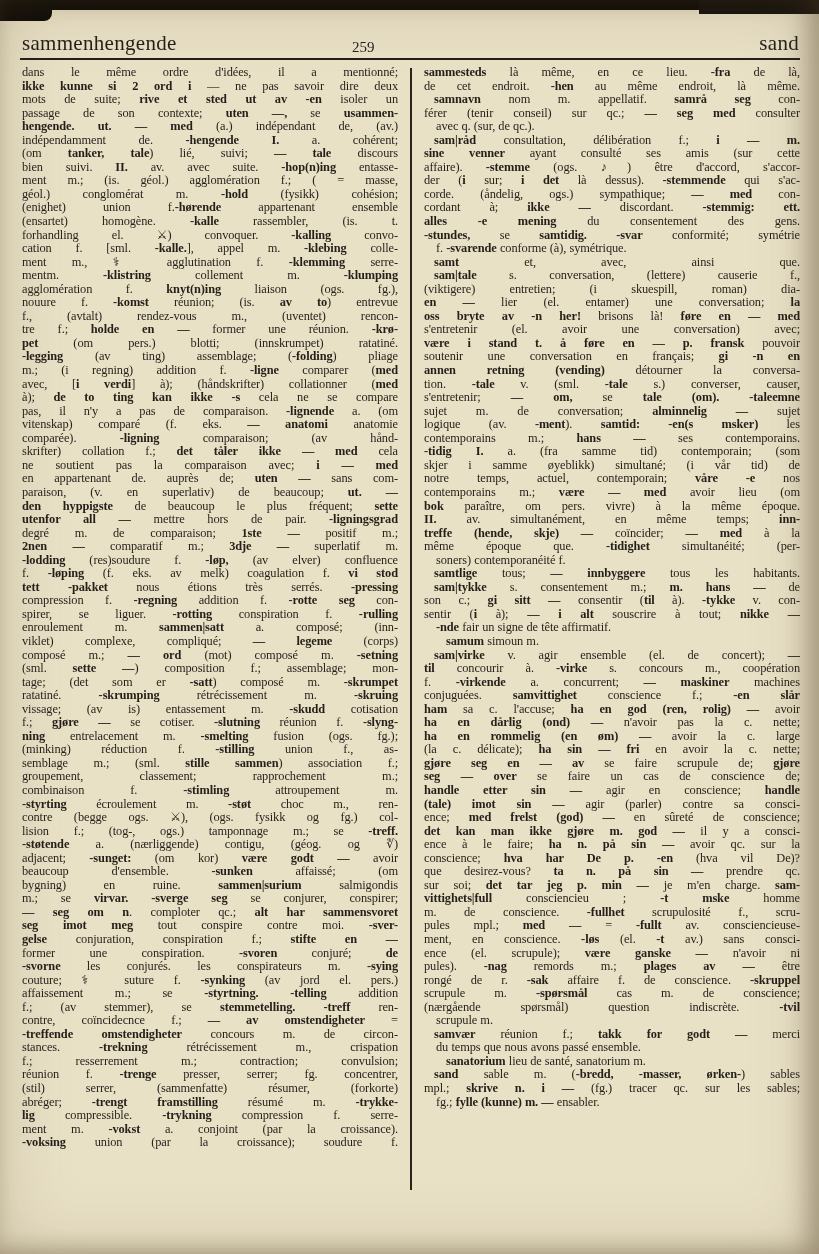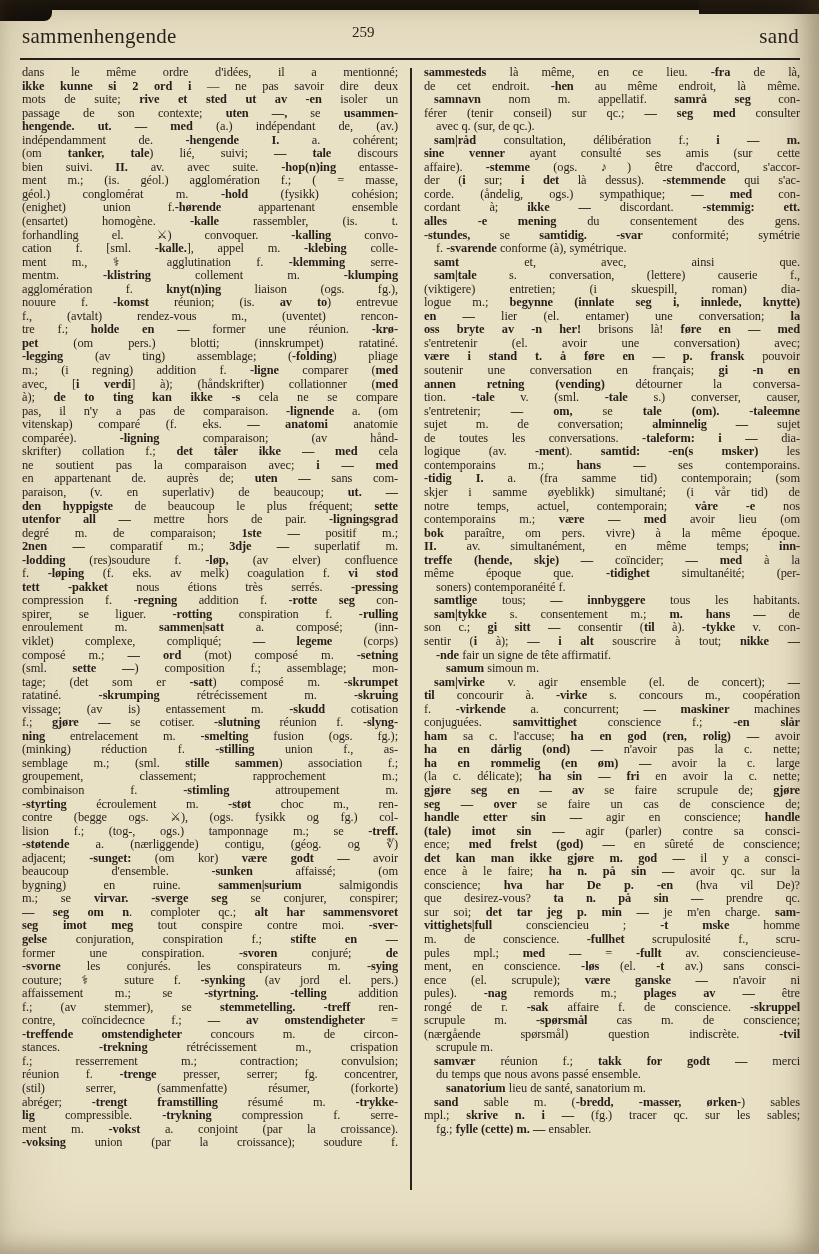--- a/index.html
+++ b/index.html
@@ -18,21 +18,21 @@
   }
   .scan-bar::before{
     content:"";position:absolute;left:0;top:0;width:52px;height:21px;background:#0e0c09;
     border-bottom-right-radius:8px;
   }
   .scan-bar::after{
     content:"";position:absolute;right:0;top:0;width:120px;height:14px;background:#14110d;
   }
   .header{
     position:absolute;top:24px;left:22px;right:20px;height:32px;z-index:2;
-    display:flex;align-items:flex-start;justify-content:space-between;font-family:Liberation Serif, serif;
+    display:flex;align-items:flex-end;justify-content:space-between;font-family:Liberation Serif, serif;
   }
   .guide-word{font-size:21px;letter-spacing:.3px;}
   .page-num{font-size:15px;position:absolute;left:330px;}
   .header-rule{
     position:absolute;top:58px;left:20px;width:780px;height:2px;background:#241f19;z-index:2;
   }
   .columns{
     position:absolute;top:66px;left:22px;width:778px;z-index:2;
     display:flex;justify-content:space-between;
   }
@@ -157,31 +157,29 @@
       <div class="line"><span>affaire). </span><span class="b">-stemme</span><span> (ogs. ♪) être d'accord, s'accor-</span></div>
       <div class="line"><span>der (</span><span class="b">i</span><span> sur; </span><span class="b">i det</span><span> là dessus). </span><span class="b">-stemmende</span><span> qui s'ac-</span></div>
       <div class="line"><span>corde. (åndelig, ogs.) sympathique; </span><span class="b">— med</span><span> con-</span></div>
       <div class="line"><span>cordant à; </span><span class="b">ikke —</span><span> discordant. </span><span class="b">-stemmig: ett.</span></div>
       <div class="line"><span class="b">alles -e mening</span><span> du consentement des gens.</span></div>
       <div class="line"><span class="b">-stundes,</span><span> se </span><span class="b">samtidig. -svar</span><span> conformité; symétrie</span></div>
       <div class="line short"><span>f. </span><span class="b">-svarende</span><span> conforme (à), symétrique.</span></div>
       <div class="line indent"><span class="b">samt</span><span> et, avec, ainsi que.</span></div>
       <div class="line indent"><span class="b">sam|tale</span><span> s. conversation, (lettere) causerie f.,</span></div>
       <div class="line"><span>(viktigere) entretien; (i skuespill, roman) dia-</span></div>
-      <div class="line"><span>logue m.; </span><span class="b">begynne (innlate seg i, innlede, knytte)</span></div>
       <div class="line"><span class="b">en —</span><span> lier (el. entamer) une conversation; </span><span class="b">la</span></div>
       <div class="line"><span class="b">oss bryte av -n her!</span><span> brisons là! </span><span class="b">føre en — med</span></div>
       <div class="line"><span>s'entretenir (el. avoir une conversation) avec;</span></div>
       <div class="line"><span class="b">være i stand t. å føre en — p. fransk</span><span> pouvoir</span></div>
       <div class="line"><span>soutenir une conversation en français; </span><span class="b">gi -n en</span></div>
       <div class="line"><span class="b">annen retning (vending)</span><span> détourner la conversa-</span></div>
       <div class="line"><span>tion. </span><span class="b">-tale</span><span> v. (sml. </span><span class="b">-tale</span><span> s.) converser, causer,</span></div>
       <div class="line"><span>s'entretenir; </span><span class="b">— om,</span><span> se </span><span class="b">tale (om). -taleemne</span></div>
       <div class="line"><span>sujet m. de conversation; </span><span class="b">alminnelig —</span><span> sujet</span></div>
-      <div class="line"><span>de toutes les conversations. </span><span class="b">-taleform: i —</span><span> dia-</span></div>
       <div class="line"><span>logique (av. </span><span class="b">-ment</span><span>). </span><span class="b">samtid: -en(s msker)</span><span> les</span></div>
       <div class="line"><span>contemporains m.; </span><span class="b">hans —</span><span> ses contemporains.</span></div>
       <div class="line"><span class="b">-tidig I.</span><span> a. (fra samme tid) contemporain; (som</span></div>
       <div class="line"><span>skjer i samme øyeblikk) simultané; (i vår tid) de</span></div>
       <div class="line"><span>notre temps, actuel, contemporain; </span><span class="b">våre -e</span><span> nos</span></div>
       <div class="line"><span>contemporains m.; </span><span class="b">være — med</span><span> avoir lieu (om</span></div>
       <div class="line"><span class="b">bok</span><span> paraître, om pers. vivre) à la même époque.</span></div>
       <div class="line"><span class="b">II.</span><span> av. simultanément, en même temps; </span><span class="b">inn-</span></div>
       <div class="line"><span class="b">treffe (hende, skje) —</span><span> coïncider; </span><span class="b">— med</span><span> à la</span></div>
       <div class="line"><span>même époque que. </span><span class="b">-tidighet</span><span> simultanéité; (per-</span></div>
@@ -218,15 +216,15 @@
       <div class="line"><span>pules). </span><span class="b">-nag</span><span> remords m.; </span><span class="b">plages av —</span><span> être</span></div>
       <div class="line"><span>rongé de r. </span><span class="b">-sak</span><span> affaire f. de conscience. </span><span class="b">-skruppel</span></div>
       <div class="line"><span>scrupule m. </span><span class="b">-spørsmål</span><span> cas m. de conscience;</span></div>
       <div class="line"><span>(nærgående spørsmål) question indiscrète. </span><span class="b">-tvil</span></div>
       <div class="line short"><span>scrupule m.</span></div>
       <div class="line indent"><span class="b">samvær</span><span> réunion f.; </span><span class="b">takk for godt —</span><span> merci</span></div>
       <div class="line short"><span>du temps que nous avons passé ensemble.</span></div>
       <div class="line indent short"><span class="b">sanatorium</span><span> lieu de santé, sanatorium m.</span></div>
       <div class="line indent"><span class="b">sand</span><span> sable m. (</span><span class="b">-bredd, -masser, ørken-</span><span>) sables</span></div>
       <div class="line"><span>mpl.; </span><span class="b">skrive n. i —</span><span> (fg.) tracer qc. sur les sables;</span></div>
-      <div class="line short"><span>fg.; </span><span class="b">fylle (cette) m. —</span><span> ensabler.</span></div>
+      <div class="line short"><span>fg.; </span><span class="b">fylle (kunne) m. —</span><span> ensabler.</span></div>
     </div>
 </div>
 
 </body></html>

